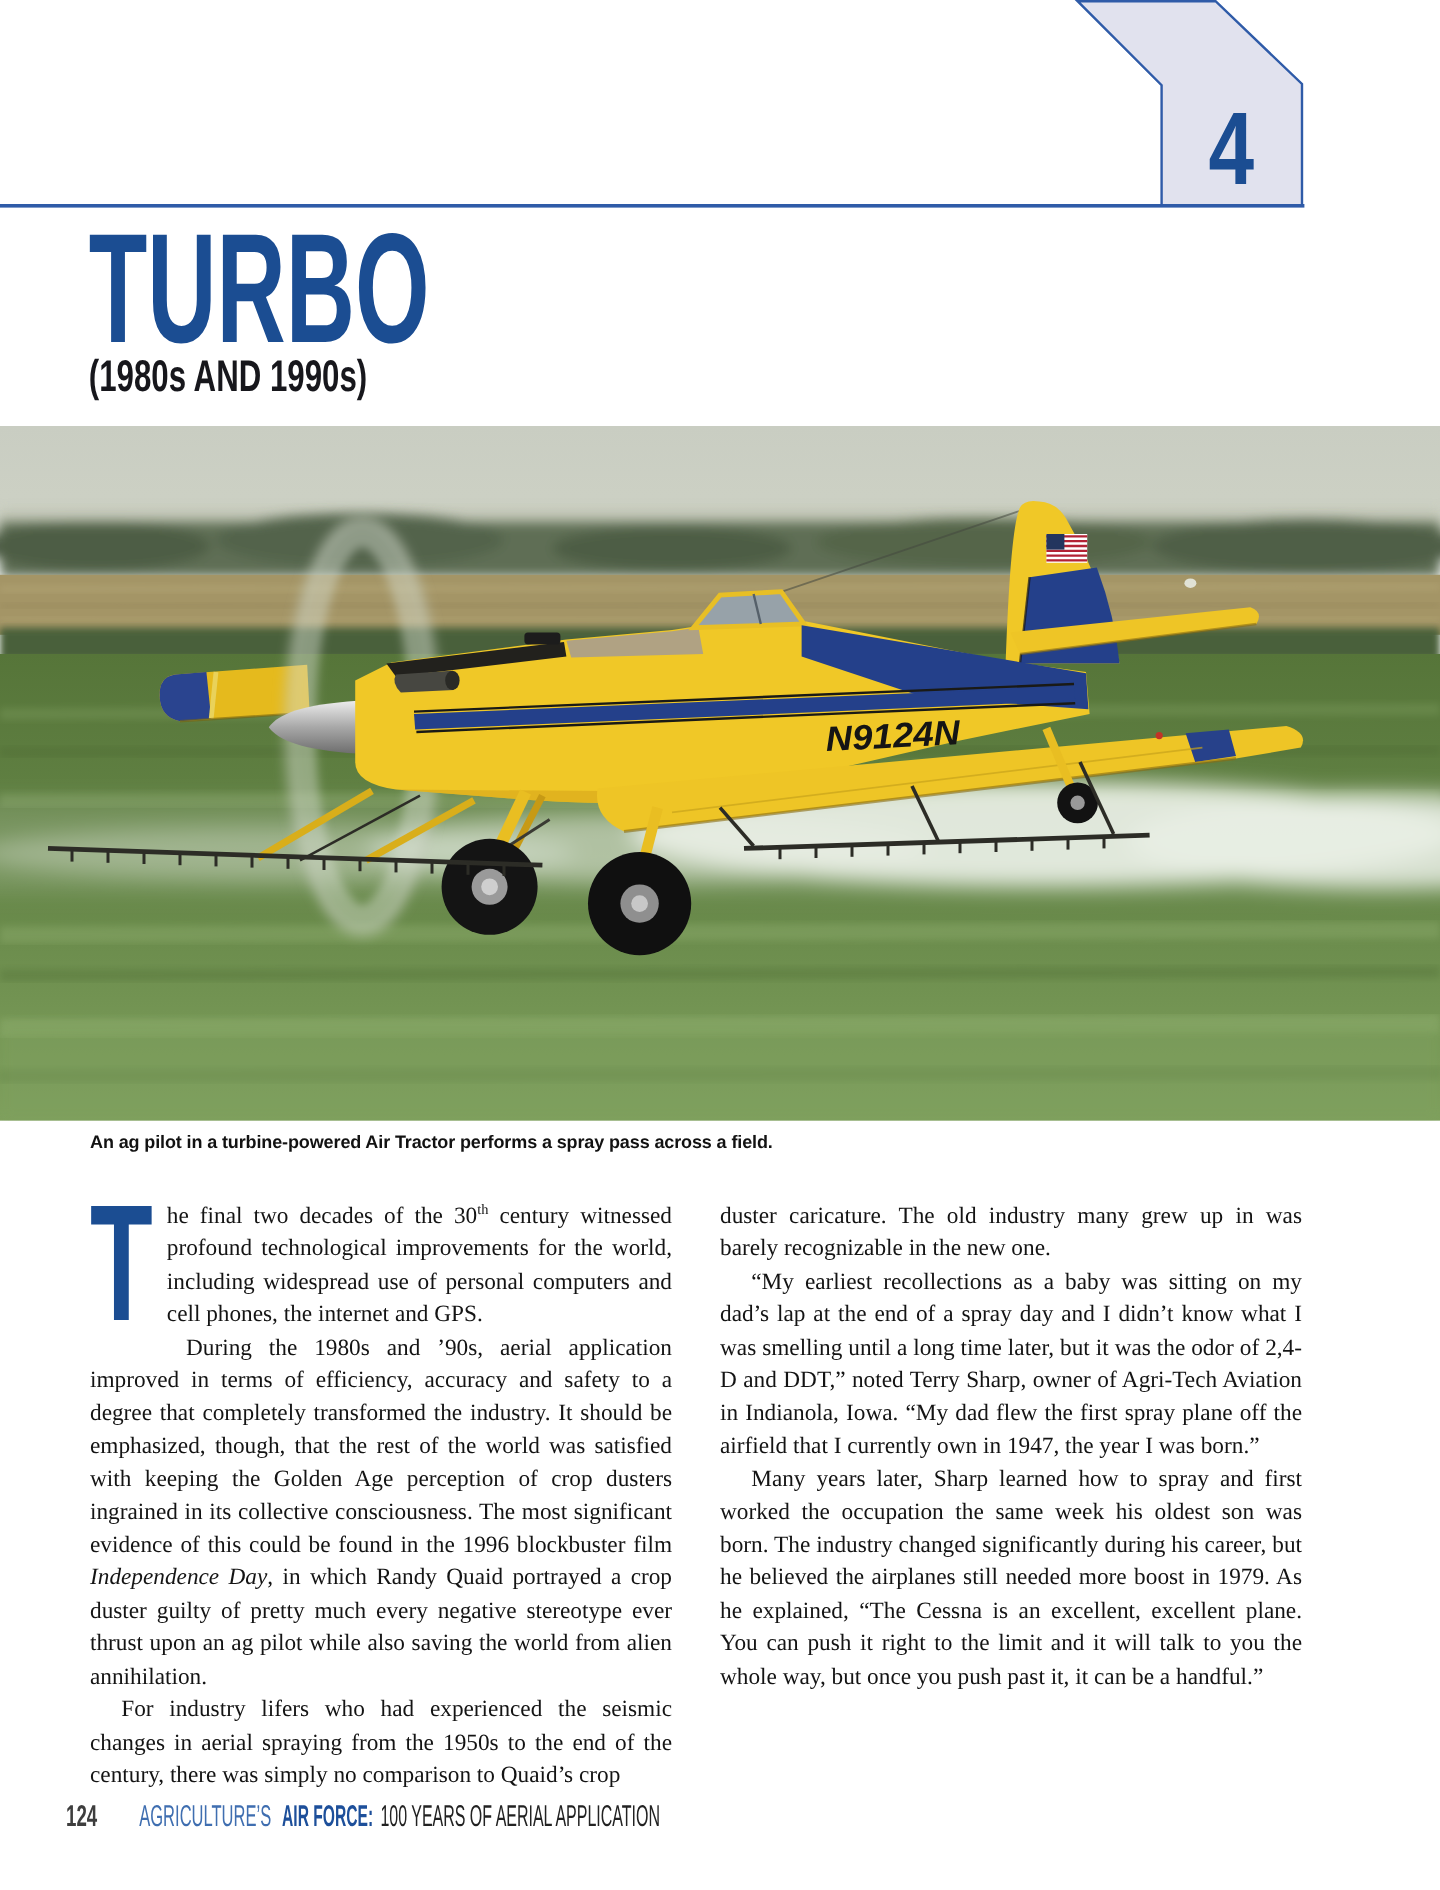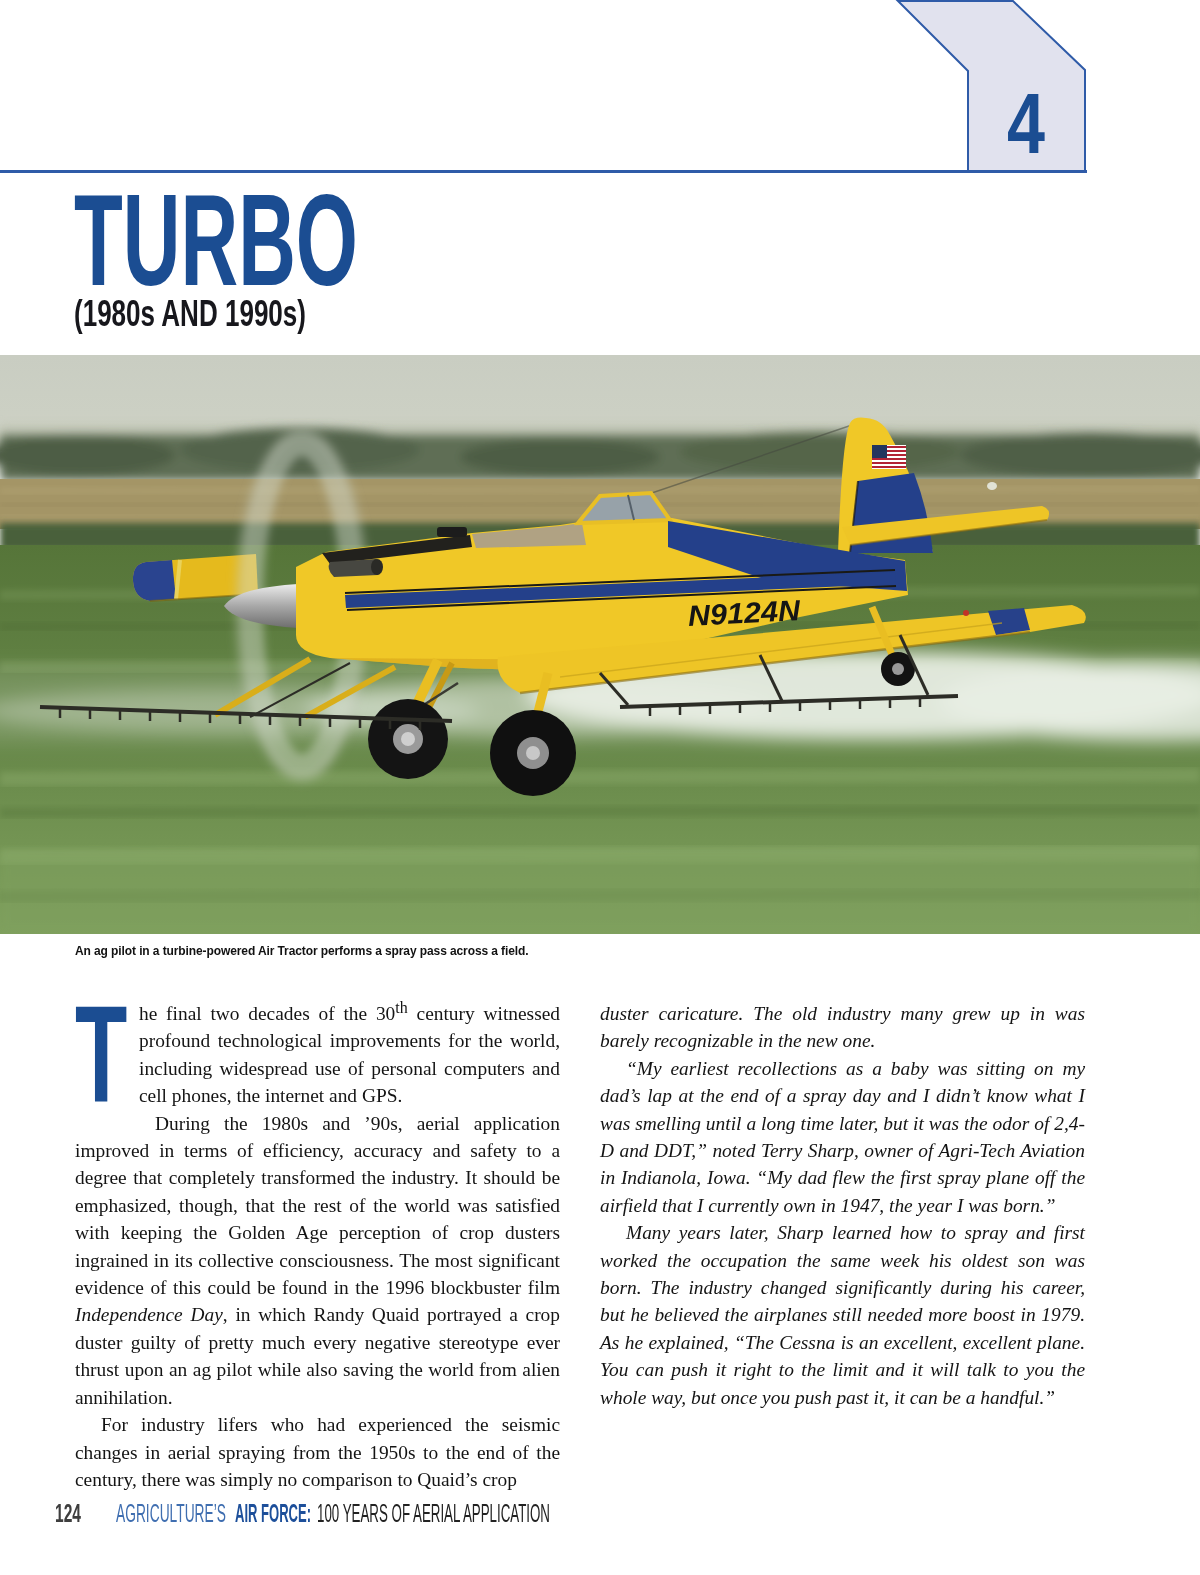--- a/index.html
+++ b/index.html
@@ -10,35 +10,35 @@
   .chapter-svg{position:absolute;left:0;top:0;}
   .title-svg{position:absolute;left:72px;top:188px;}
   .subtitle-svg{position:absolute;left:72px;top:296px;}
 
   
   .photo{position:absolute;left:0;top:355px;width:1200px;height:579px;}
 
   
   .caption{position:absolute;left:75px;top:944px;width:1050px;
            font-family:"Liberation Sans", sans-serif;font-weight:bold;
-           font-size:12px;letter-spacing:-0.1px;color:#121212;}
+           font-size:15px;letter-spacing:-0.1px;color:#121212;}
 
   
   .col{position:absolute;top:1000px;width:485px;font-size:19.4px;line-height:27.4px;
        text-align:justify;color:#141414;}
   .col-left{left:75px;}
-  .col-right{left:600px;font-style:italic;}
+  .col-right{left:600px;}
   .col p{margin:0;text-indent:26px;}
   .col p.no-indent{text-indent:0;}
   .col p.deep-indent{text-indent:80px;}
   .dropcap{float:left;width:54px;height:102px;margin:3px 10px 0 0;
            font-family:"Liberation Sans", sans-serif;font-weight:bold;
            font-size:138px;line-height:100px;color:#1b4d92;
            transform:scaleX(0.62);transform-origin:0 0;overflow:visible;}
-  sup{font-size:16px;line-height:0;vertical-align:super;}
+  sup{font-size:12px;line-height:0;vertical-align:super;}
   .ital{font-style:italic;}
 
   
   .footer-svg{position:absolute;left:55px;top:1498px;}
 </style>
 </head>
 <body>
 
 <div class="page">
 

